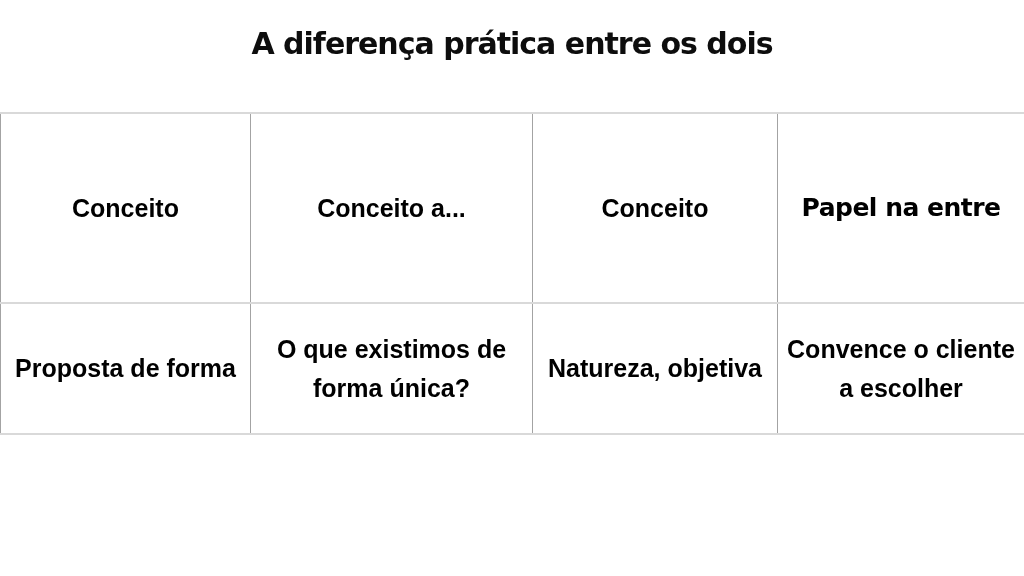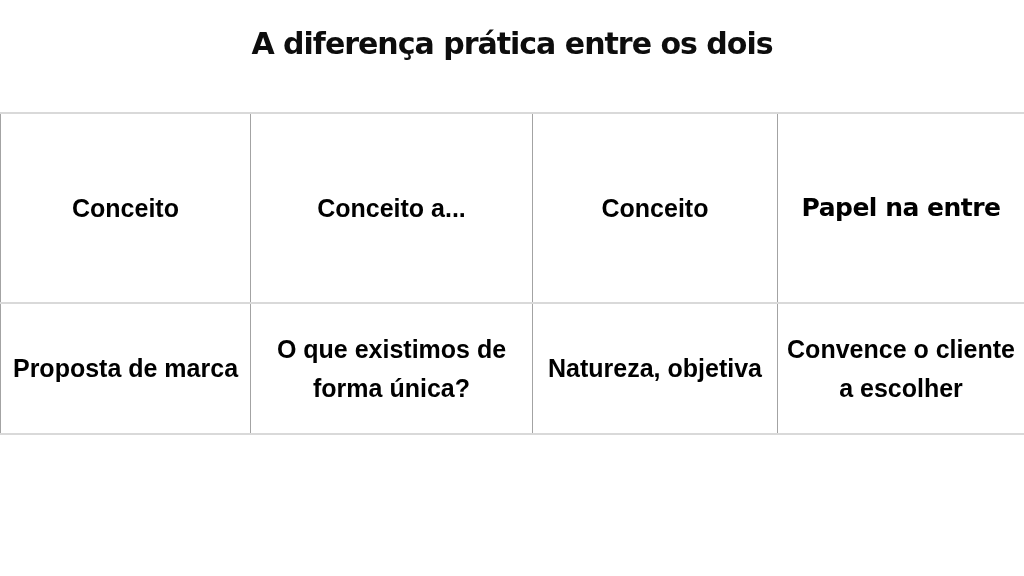--- a/index.html
+++ b/index.html
@@ -81,21 +81,21 @@
     <tbody>
       <tr class="row-header">
         <td>Conceito</td>
         <td>Conceito a...</td>
         <td>Conceito</td>
         <td class="alt-font">Papel na entre</td>
       </tr>
 
 
       <tr class="row-proposta">
-        <td>Proposta de marca</td>
+        <td>Proposta de forma</td>
         <td>O que existimos de
 forma única?</td>
         <td>Natureza, objetiva</td>
         <td>Convence o cliente
 a escolher</td>
       </tr>
     </tbody>
   </table>
 
 </div>

